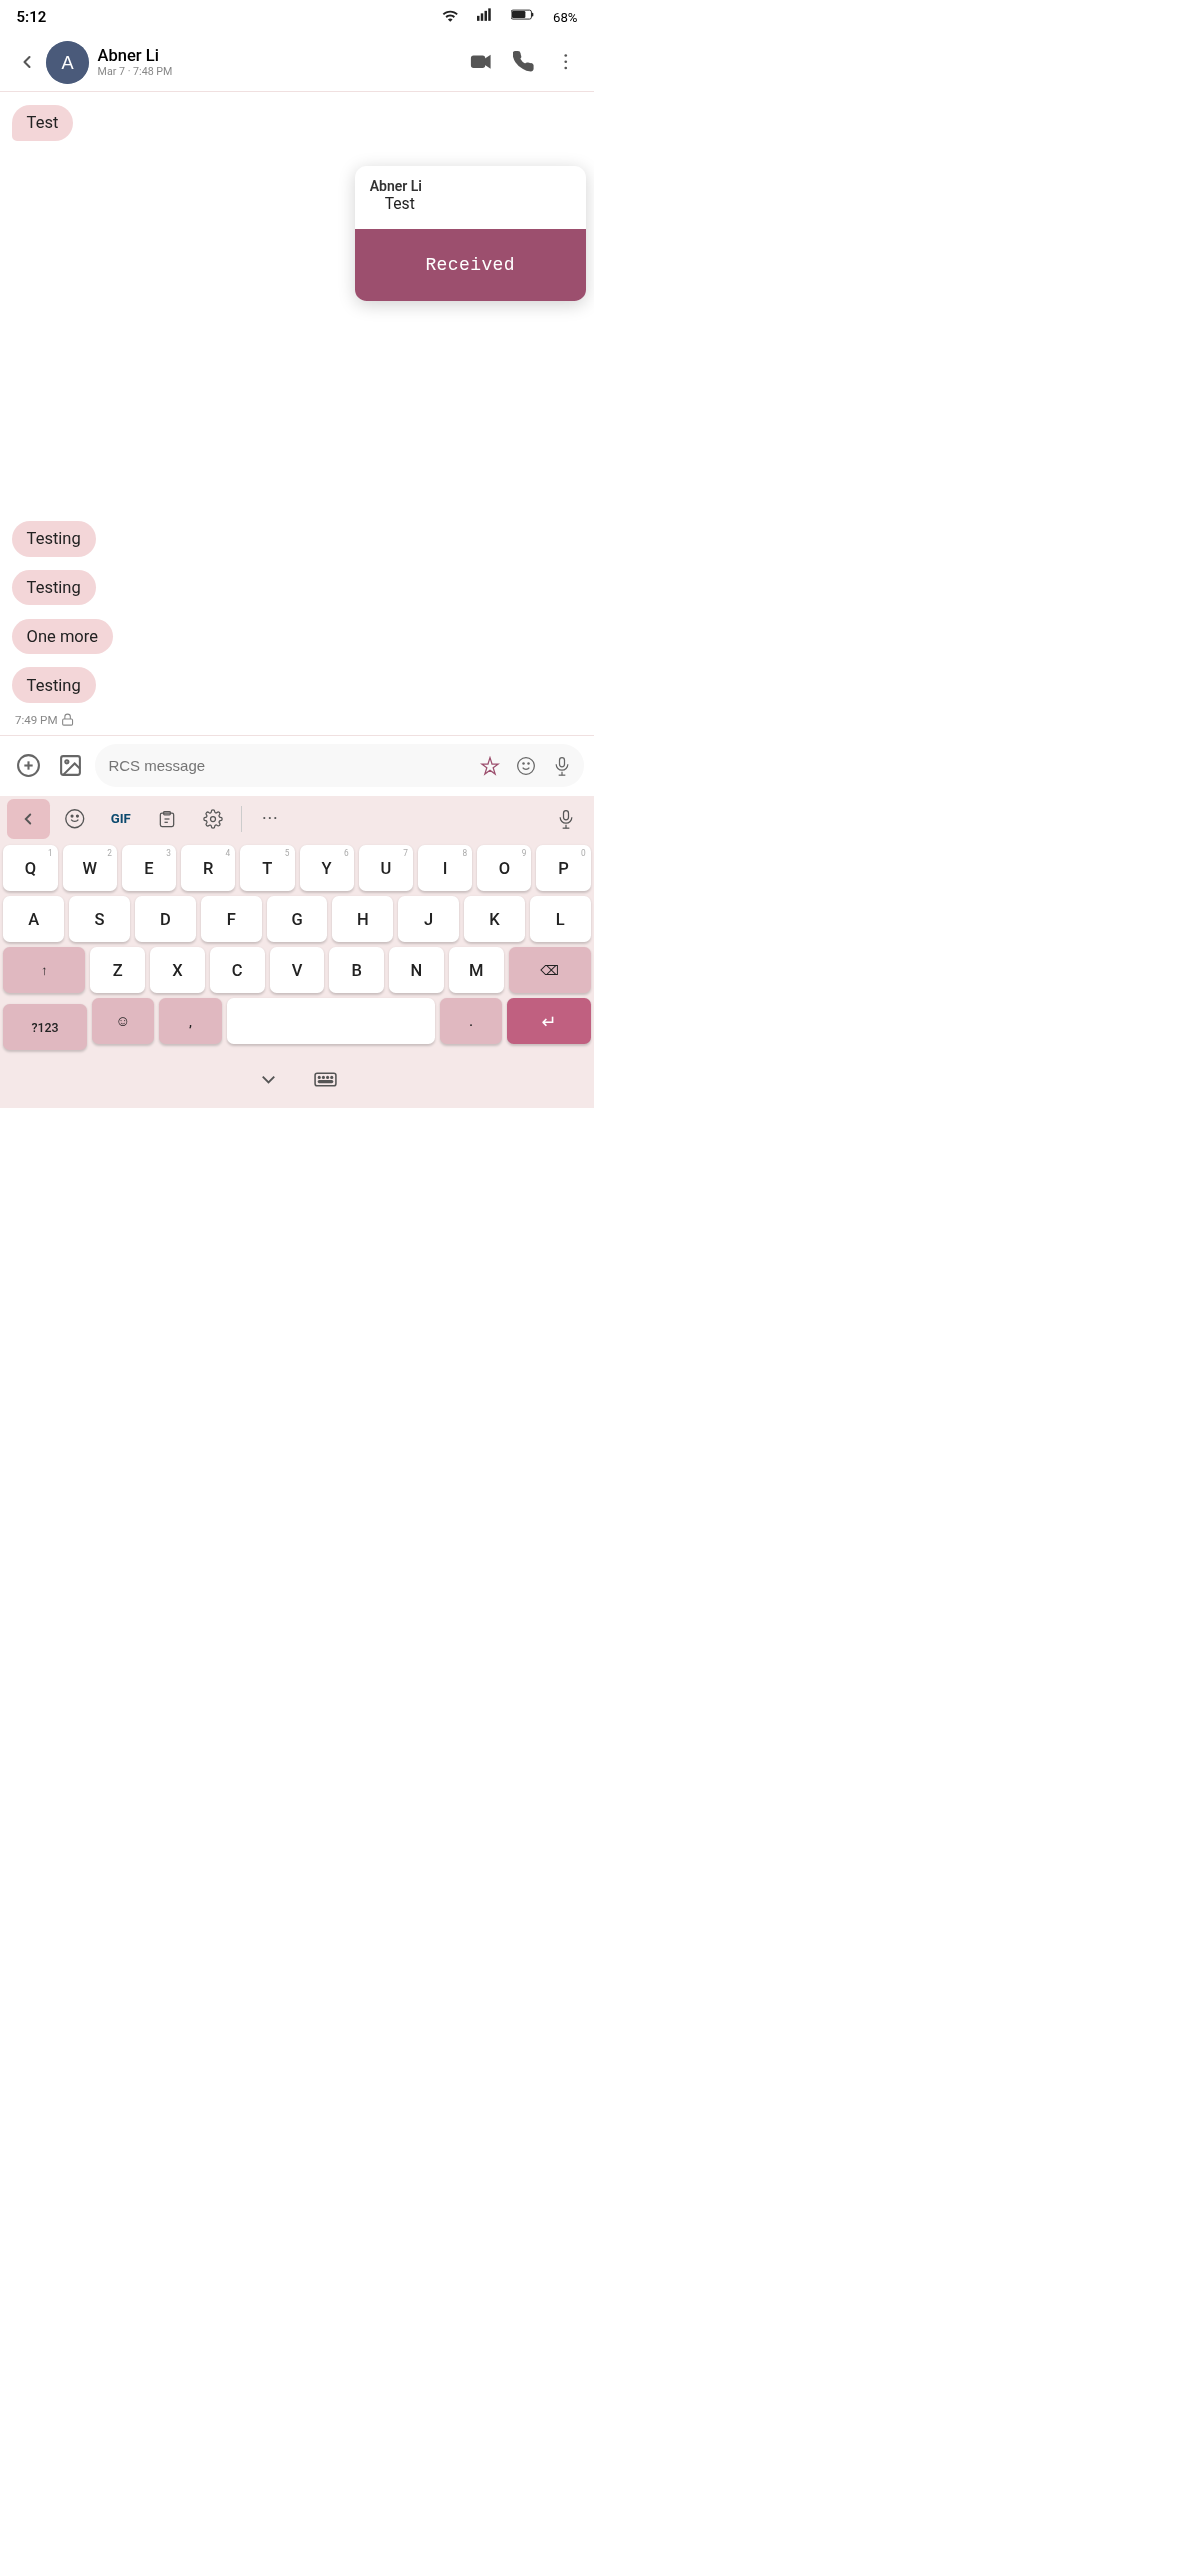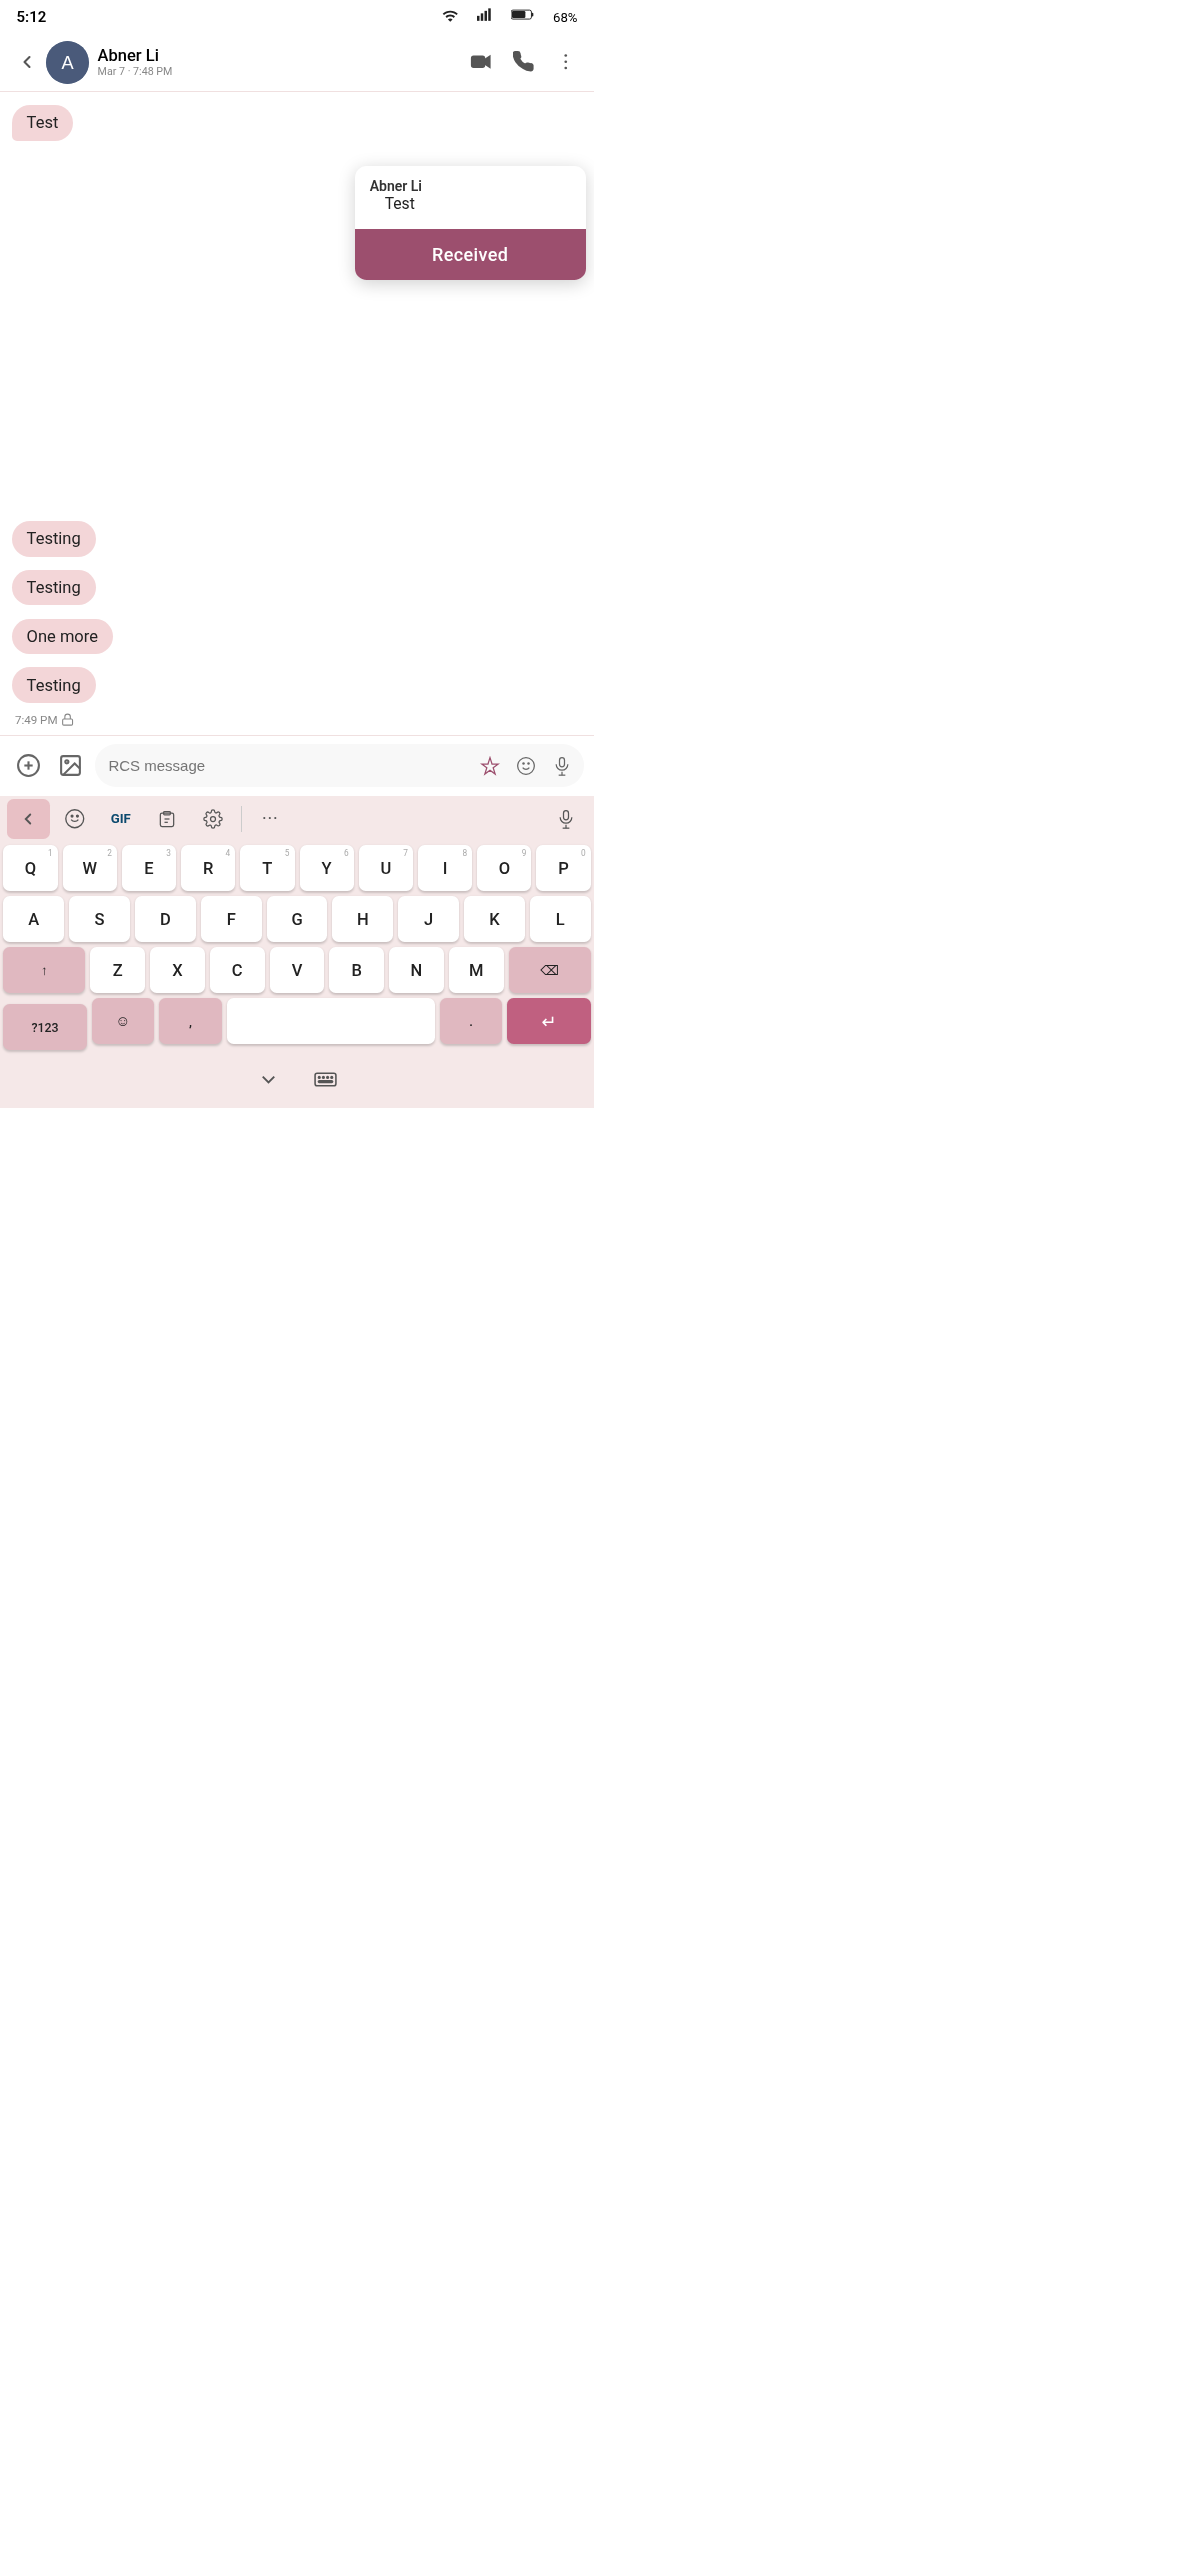--- a/index.html
+++ b/index.html
@@ -149,23 +149,24 @@
       font-size: 15.7px;
       color: #222;
       padding: 0 15px 10px 15px;
     }
     .tooltip-btn {
       background: #9c4f6e;
       color: #fff;
       font-size: 18px;
       font-weight: 500;
       text-align: center;
-      padding: 15px;
+      padding: 26px;
       cursor: pointer;
       letter-spacing: 0.4px;
+      font-family: Liberation Mono, monospace;
     }
 
     
     .messages-section {
       padding: 0 11.6px 8.3px 11.6px;
     }
 
     .msg-bubble-left {
       display: inline-block;
       background: #f3d6d8;

